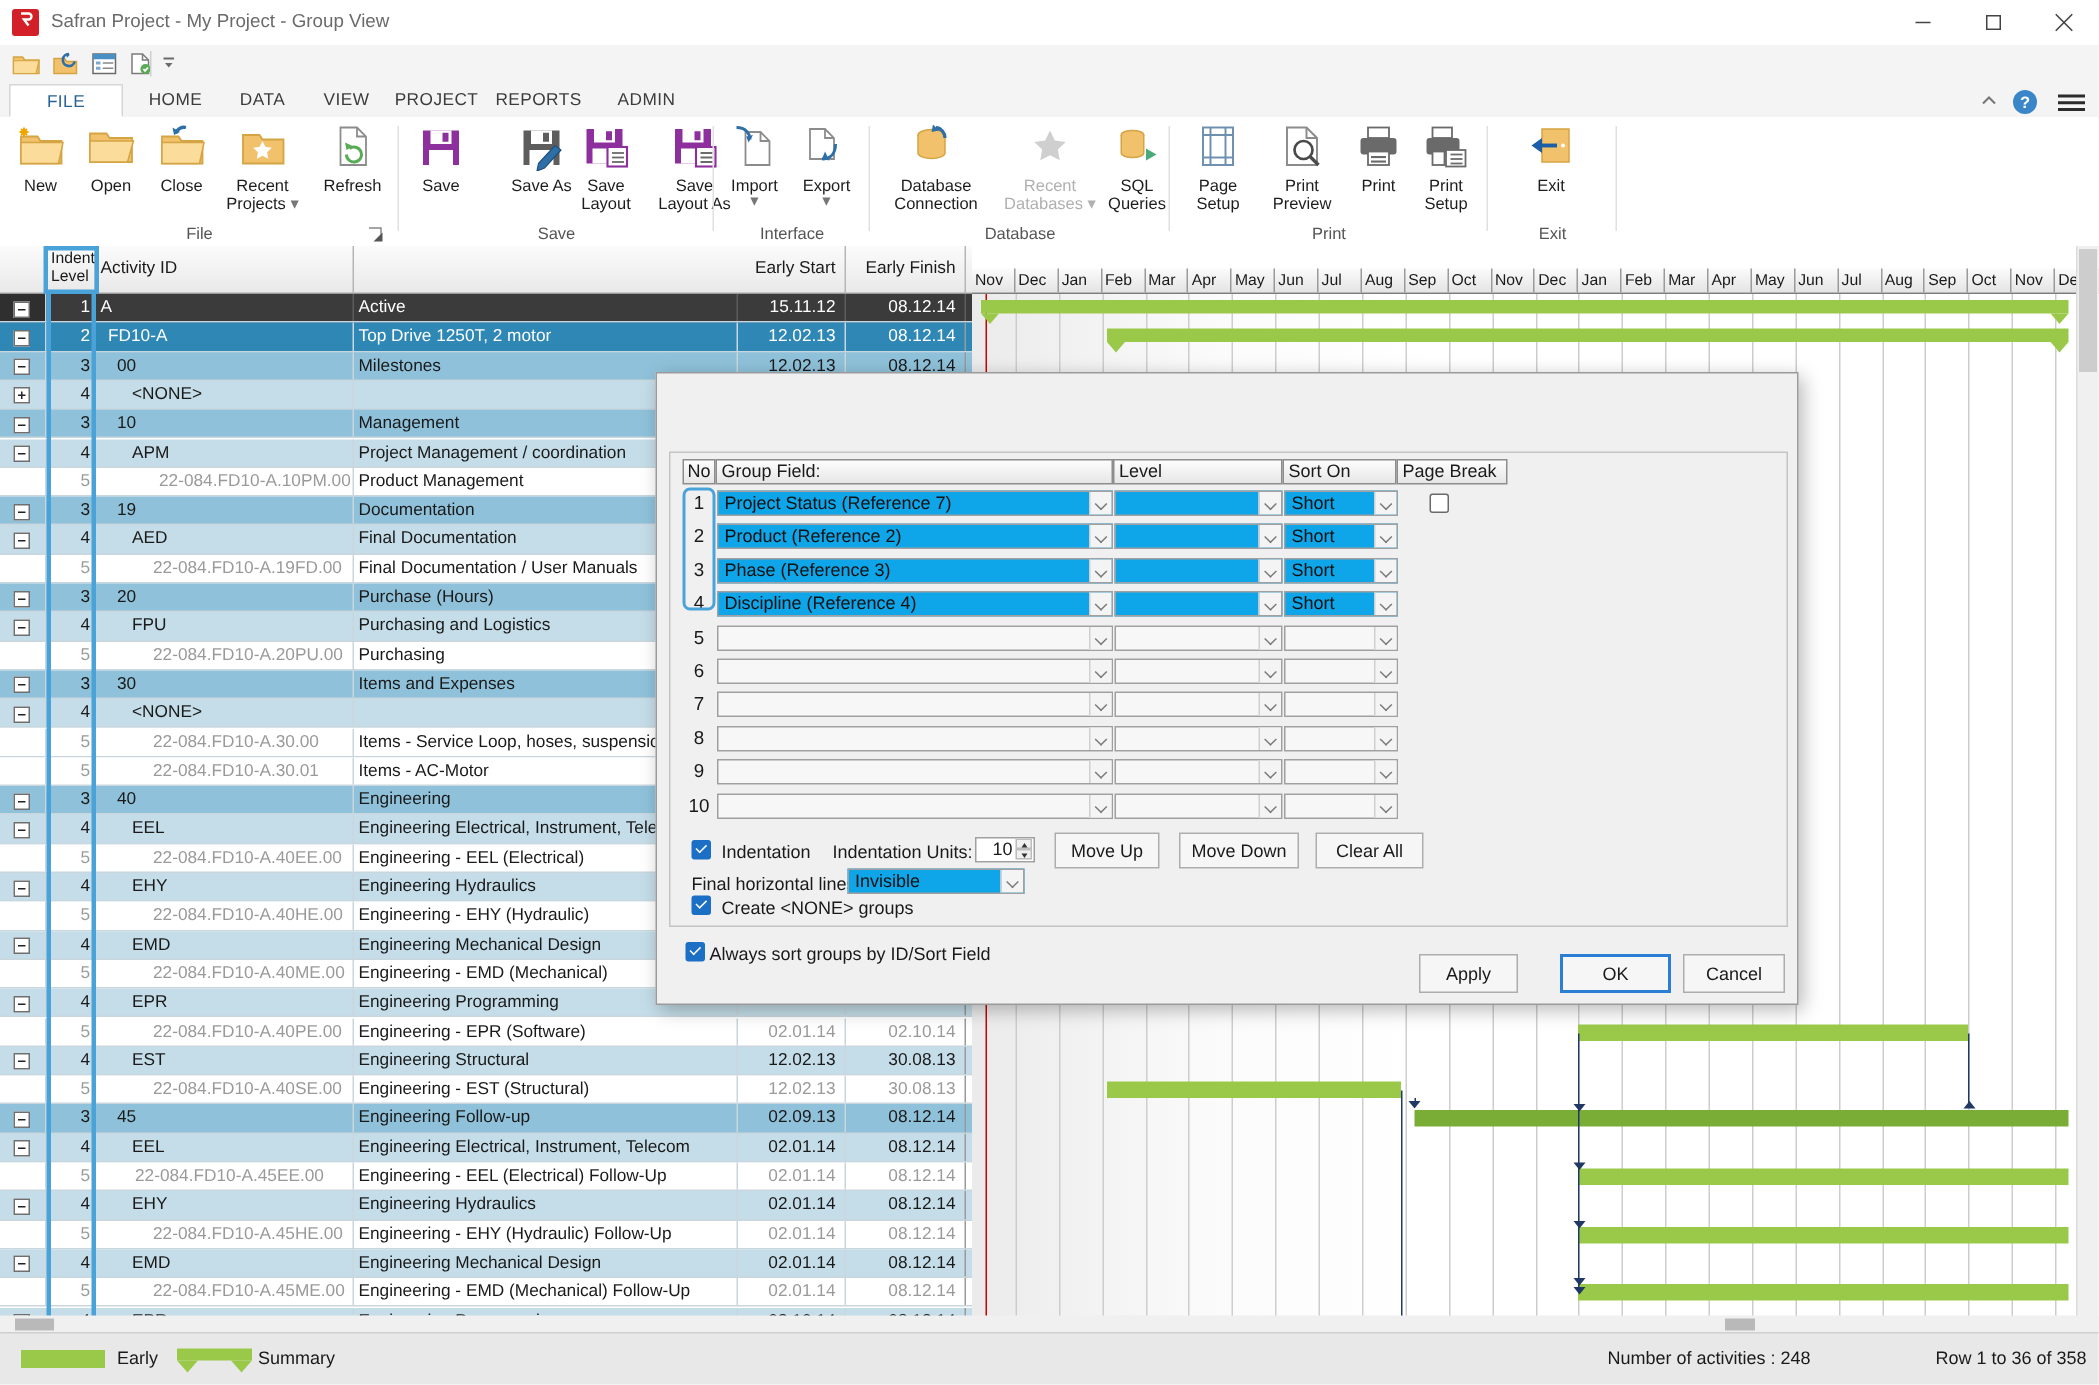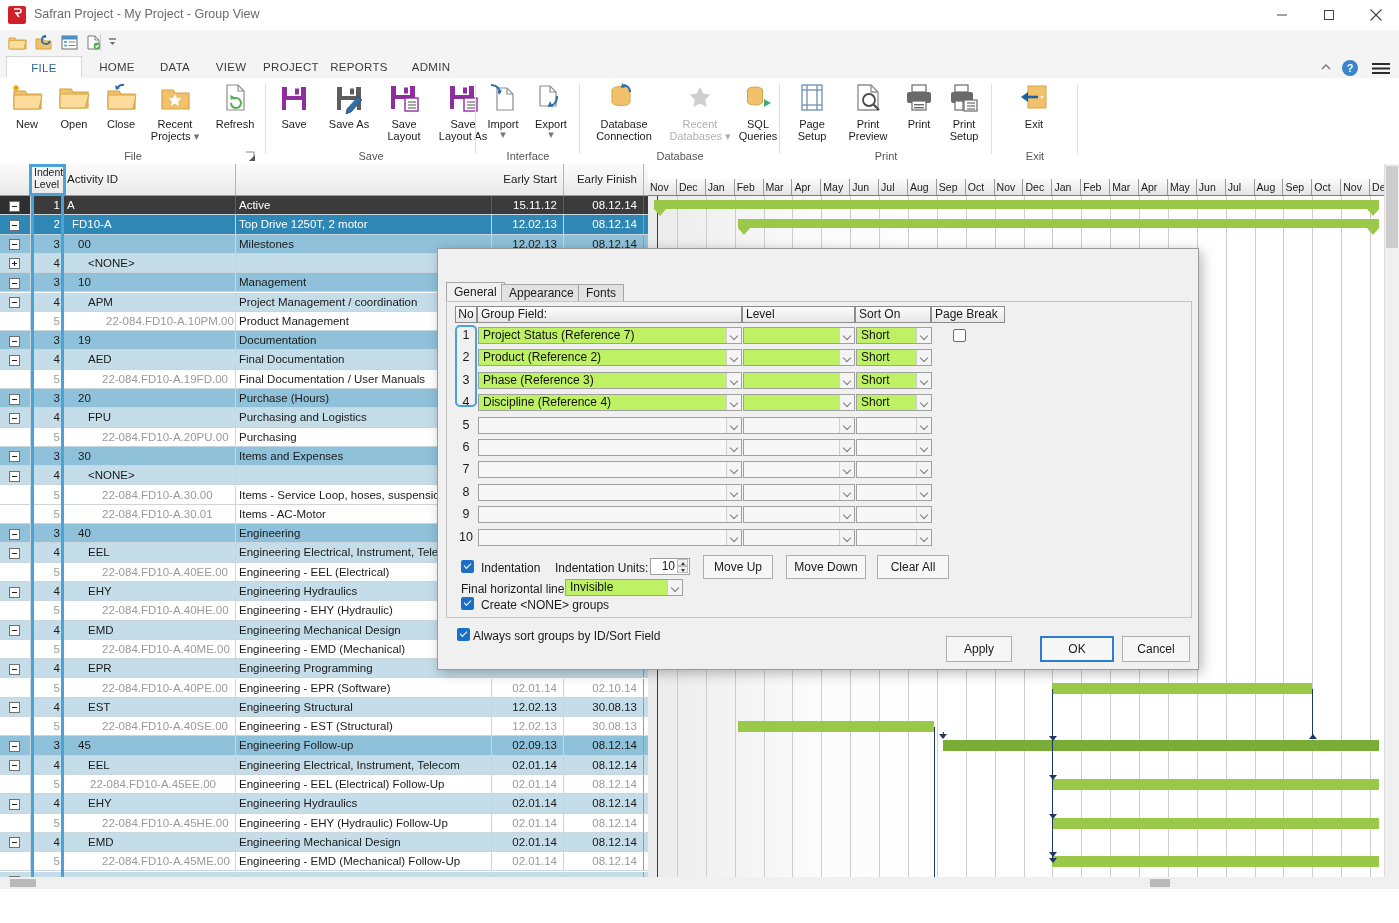--- a/index.html
+++ b/index.html
@@ -126,21 +126,21 @@
   .m-wbtn{position:absolute;top:0;width:45px;height:33px;cursor:default;}
   .m-wbtn svg{position:absolute;left:50%;top:50%;transform:translate(-50%,-50%);}
   .m-tabs{position:absolute;left:0;top:33px;width:100%;height:20px;}
   .m-tab{position:absolute;top:2px;height:18px;line-height:17px;padding:0 7px;font-size:12px;
          border:1px solid #a5a5a5;border-bottom:none;background:#e2e2e2;box-sizing:border-box;cursor:default;}
   .m-tab.act{background:#f0f0f0;top:0;height:20px;line-height:19px;border-bottom:1px solid #f0f0f0;}
   .m-panel{position:absolute;left:8px;top:52px;width:744px;height:315px;background:#f0f0f0;border:1px solid #c4c4c4;}
   .gh{position:absolute;top:4px;height:17px;background:linear-gradient(#fdfdfd,#e6e6e6);
       border:1px solid #8d8d8d;box-sizing:border-box;font-size:12px;line-height:15px;padding-left:3px;}
   .rowno{position:absolute;width:22px;text-align:center;font-size:12.5px;}
-  .fld{position:absolute;height:17px;background:#bef264;border:1px solid #a0a0a0;box-sizing:border-box;
+  .fld{position:absolute;height:17px;background:#0ea5e9;border:1px solid #a0a0a0;box-sizing:border-box;
        font-size:12px;line-height:15px;padding-left:4px;color:#111;}
   .fld.gray{background:#f7f7f7;}
   .drop{position:absolute;top:0;right:0;width:15px;height:15px;background:#f4f4f4;border-left:1px solid #cfcfcf;box-sizing:border-box;}
   .drop:after{content:"";position:absolute;left:4px;top:5px;width:5px;height:5px;
               border-left:1.4px solid #7a7a7a;border-bottom:1.4px solid #7a7a7a;transform:rotate(-45deg);}
   .numbox-hl{position:absolute;left:8px;top:23px;width:22px;height:82px;border:2.5px solid #4aa3d8;border-radius:5px;box-sizing:border-box;}
   .pb-check{position:absolute;width:13px;height:13px;border:1px solid #6a6a6a;border-radius:2px;background:#fff;box-sizing:border-box;}
   .chk{position:absolute;width:13px;height:13px;background:#1b6fc4;border-radius:2px;}
   .chk:after{content:"";position:absolute;left:2.5px;top:3px;width:6px;height:3px;
              border-left:1.7px solid #fff;border-bottom:1.7px solid #fff;transform:rotate(-45deg);}
@@ -325,21 +325,21 @@
         <span class="ico">
           <svg width="32" height="32" viewBox="0 0 32 32">
               <rect x="4" y="5" width="24" height="23" fill="#8e2f9e"></rect>
               <rect x="9" y="5" width="14" height="9" fill="#fff"></rect>
               <rect x="17" y="6.5" width="4" height="6" fill="#8e2f9e"></rect>
               <rect x="8" y="18" width="16" height="10" fill="#fff"></rect>
             </svg>
         </span>
         <span class="lab">Save</span>
       </div>
-      <div class="rbtn" style="left:52px;width:62px">
+      <div class="rbtn" style="left:64px;width:62px">
         <span class="ico">
           <svg width="32" height="32" viewBox="0 0 32 32">
               <rect x="4" y="5" width="24" height="23" fill="#5d5d5d"></rect>
               <rect x="9" y="5" width="14" height="9" fill="#fff"></rect>
               <rect x="17" y="6.5" width="4" height="6" fill="#5d5d5d"></rect>
               <rect x="8" y="18" width="16" height="10" fill="#fff"></rect>
               <path d="M14 27l11-12 4 3-11 12-5 2z" fill="#2e6fa8" stroke="#1f4f7d" stroke-width=".8"></path>
             </svg>
         </span>
         <span class="lab">Save As</span>
@@ -951,28 +951,31 @@
   </div>
 
   <div class="vscroll">
     <div class="vthumb"></div>
   </div>
   <div class="hscroll">
     <div class="hthumb"></div>
     <div class="hthumb2"></div>
   </div>
 
+  <div class="statusbar">
+    <div class="legend-sw"></div>
+    <div class="legend-l1">Early</div>
+    <div class="legend-sum"></div>
+    <div class="legend-l2">Summary</div>
+    <div class="st-count">Number of activities : 248</div>
+    <div class="st-row">Row 1 to 36 of 358</div>
+  </div>
 
   <div class="modal">
 
-    <div class="m-tabs">
-      <div class="m-tab act" style="left:8px">General</div>
-      <div class="m-tab" style="left:63px">Appearance</div>
-      <div class="m-tab" style="left:140px">Fonts</div>
-    </div>
 
     <div class="m-panel">
 
       <div class="gh" style="left:8px;width:22px;text-align:center;padding-left:0">No</div>
       <div class="gh" style="left:30px;width:265px">Group Field:</div>
       <div class="gh" style="left:295px;width:113px">Level</div>
       <div class="gh" style="left:408px;width:76px">Sort On</div>
       <div class="gh" style="left:484px;width:74px">Page Break</div>
 
       <div id="dlg-rows">

